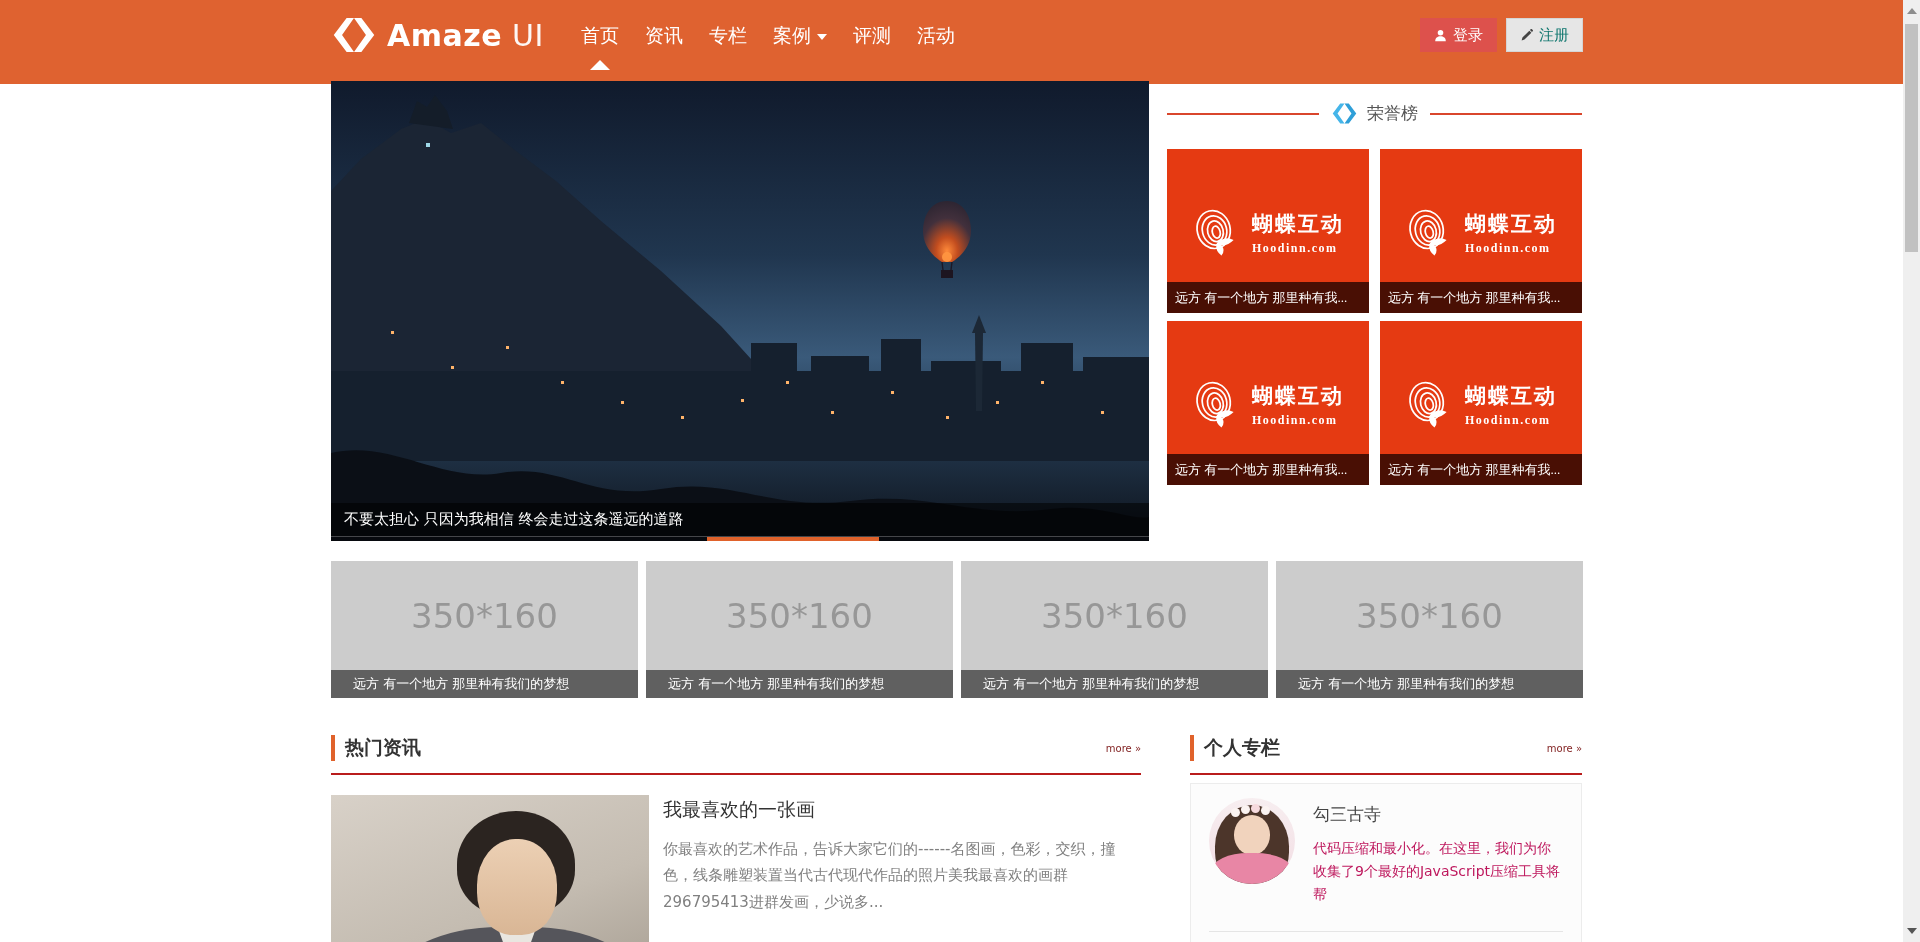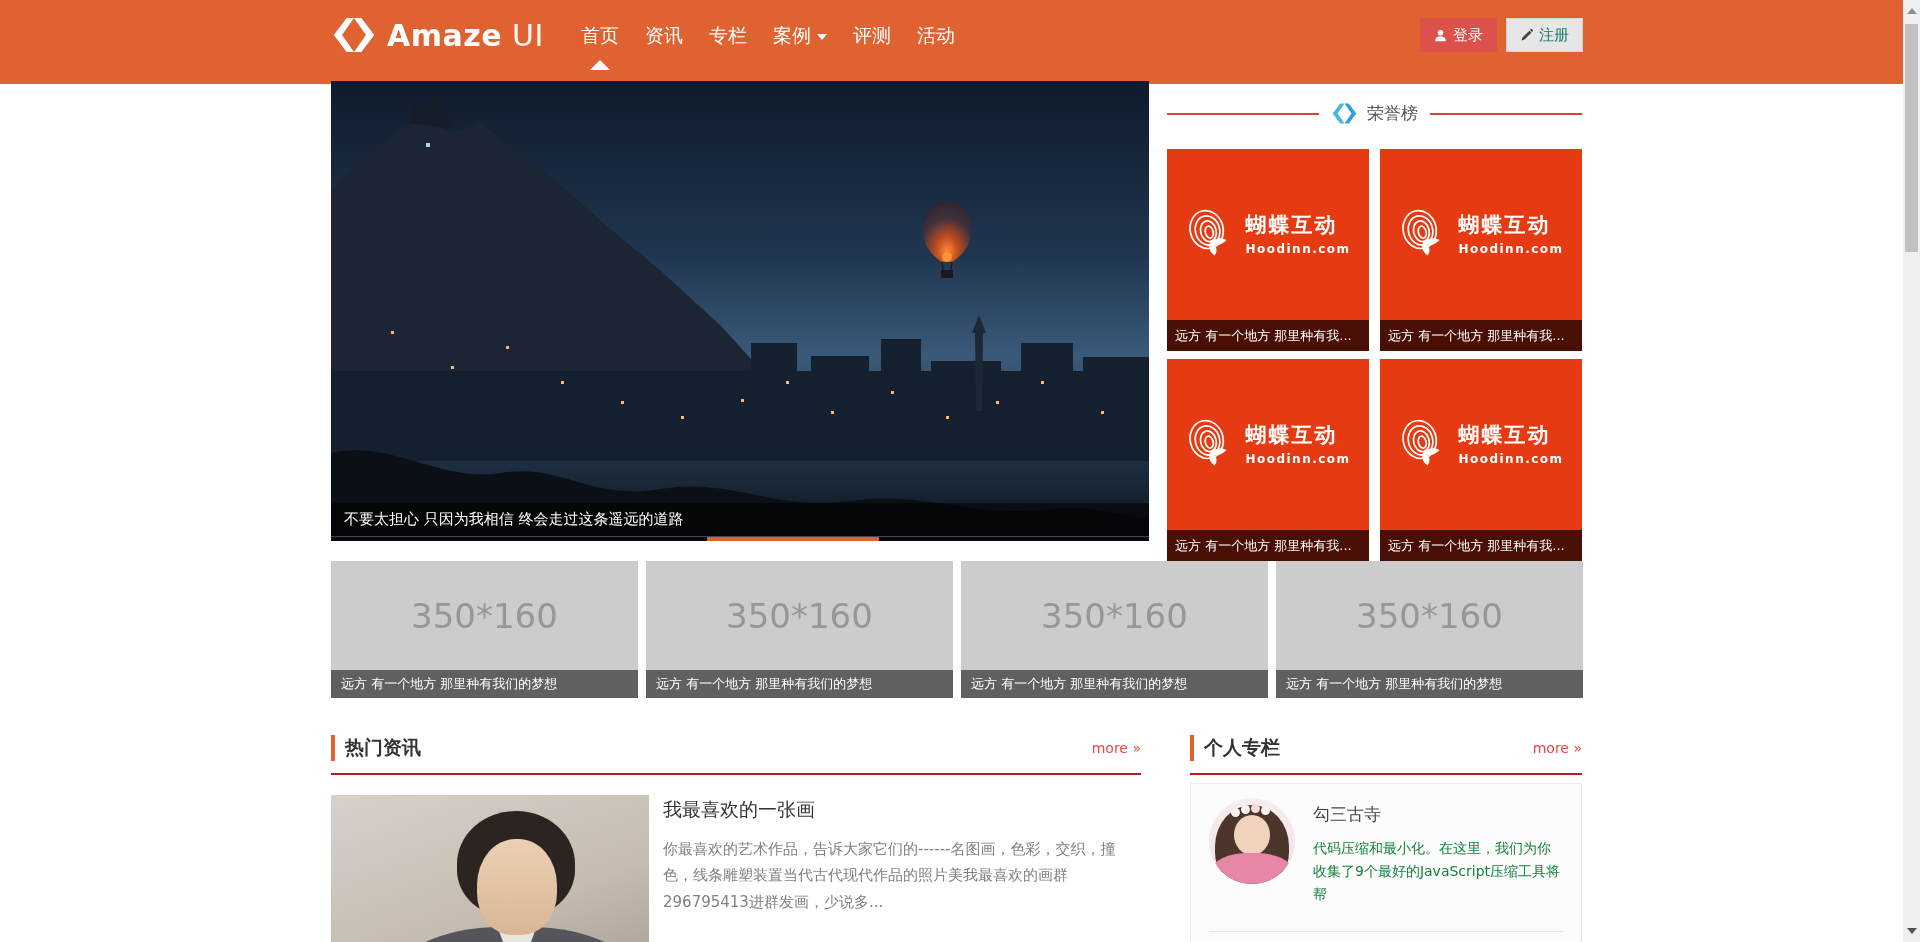--- a/index.html
+++ b/index.html
@@ -42,40 +42,40 @@
     border-top:1px solid rgba(255,255,255,0.25); }
   .carousel-progress { position:absolute; left:46%; width:21%; top:0; bottom:0; background:#e0622b; }
 
   
   .sidebar { position:absolute; left:1167px; top:81px; width:415px; }
   .honor-head { display:flex; align-items:center; margin-top:21px; }
   .honor-head::before, .honor-head::after { content:""; flex:1; height:2px; background:#d9462c; }
   .honor-title-wrap { display:flex; align-items:center; gap:9px; padding:0 12px; }
   .honor-title { font-size:17px; color:#555; }
   .honor-grid { margin-top:24px; display:grid; grid-template-columns:202px 202px; gap:8px 11px; }
-  .honor-card { position:relative; width:202px; height:202px; background:#e53a12; overflow:hidden; }
+  .honor-card { position:relative; width:202px; height:164px; background:#e53a12; overflow:hidden;font-family:Liberation Serif, serif; }
   .card-logo { position:absolute; left:0; right:0; top:58px; display:flex; justify-content:center; align-items:center; gap:8px; }
   .card-logo-text { color:#fff; text-align:left; }
   .card-brand-cn { font-size:21px; font-weight:bold; letter-spacing:2px; }
   .card-brand-en { font-size:12px; letter-spacing:1.5px; margin-top:3px; font-weight:bold; }
   .card-caption { position:absolute; left:0; right:0; bottom:0; height:31px; background:rgba(30,4,0,0.78);
     color:#fff; font-size:13px; line-height:31px; padding-left:8px; white-space:nowrap; overflow:hidden; }
 
   
   .banners { position:absolute; left:331px; top:561px; width:1252px; display:flex; gap:8px; }
   .banner { width:307px; }
   .banner-img { height:109px; background:#cccccc; display:flex; align-items:center; justify-content:center;
     color:#979797; font-size:34px; }
-  .banner-caption { height:28px; background:#606060; color:#fff; font-size:13px; line-height:28px; padding-left:10px;
+  .banner-caption { height:28px; background:#606060; color:#fff; font-size:13px; line-height:28px; padding-left:22px;
     white-space:nowrap; overflow:hidden; }
 
   
   .section-head { display:flex; align-items:center; border-bottom:2px solid #b91c1c; padding-bottom:12px; }
   .section-title { border-left:4px solid #e0622b; padding-left:10px; font-size:19px; font-weight:bold; color:#333; }
-  .more-link { margin-left:auto; color:#ef4444; font-size:14px; cursor:pointer; }
+  .more-link { margin-left:auto; color:#7f1d1d; font-size:10px; cursor:pointer; }
 
   
   .hot-news { position:absolute; left:331px; top:735px; width:810px; }
   .article { margin-top:20px; display:flex; }
   .article-photo { position:relative; width:318px; height:210px; overflow:hidden; flex:none;
     background:linear-gradient(160deg,#d8d1c8 0%,#c4bcb1 55%,#a39a8e 100%); }
   .man-hair { position:absolute; left:126px; top:16px; width:118px; height:106px; background:#2b2420; border-radius:52% 52% 46% 46%; }
   .man-face { position:absolute; left:146px; top:44px; width:80px; height:96px;
     background:linear-gradient(#ecd0b4,#d9b695); border-radius:48% 48% 44% 44%; }
   .man-suit { position:absolute; left:62px; top:132px; width:244px; height:120px; background:#55555b; border-radius:44% 44% 0 0; }
@@ -93,21 +93,21 @@
     background:linear-gradient(#f7eef0,#f2dde3); }
   .av-hair { position:absolute; left:7%; top:8%; width:86%; height:96%; background:#4c352a; border-radius:50% 50% 42% 42%; }
   .av-face { position:absolute; left:29%; top:20%; width:42%; height:46%; background:#f1d3bd; border-radius:50%; }
   .av-body { position:absolute; left:4%; top:64%; width:92%; height:44%; background:#e886a5; border-radius:46% 46% 0 0; }
   .av-crown { position:absolute; left:26%; top:8%; width:48%; height:12px; }
   .av-crown i { position:absolute; width:9px; height:9px; border-radius:50%; background:#fbf3f1; }
   .av-crown i:nth-child(1){left:0;top:3px;} .av-crown i:nth-child(2){left:10px;top:0;}
   .av-crown i:nth-child(3){left:20px;top:-1px;background:#f6dade;} .av-crown i:nth-child(4){left:30px;top:1px;}
   .p-info { margin-left:18px; flex:1; }
   .p-name { font-size:17px; color:#444; margin-top:5px; font-weight:normal; }
-  .p-desc { font-size:14px; color:#15803d; line-height:1.65; margin-top:11px; }
+  .p-desc { font-size:14px; color:#be185d; line-height:1.65; margin-top:11px; }
   .p-divider { border:none; border-top:1px solid #e5e5e5; margin:25px 0 20px; }
 </style>
 </head>
 <body>
 
 <div class="page">
 
   <div class="topbar">
     <div class="topbar-inner">
       <div class="brand">

